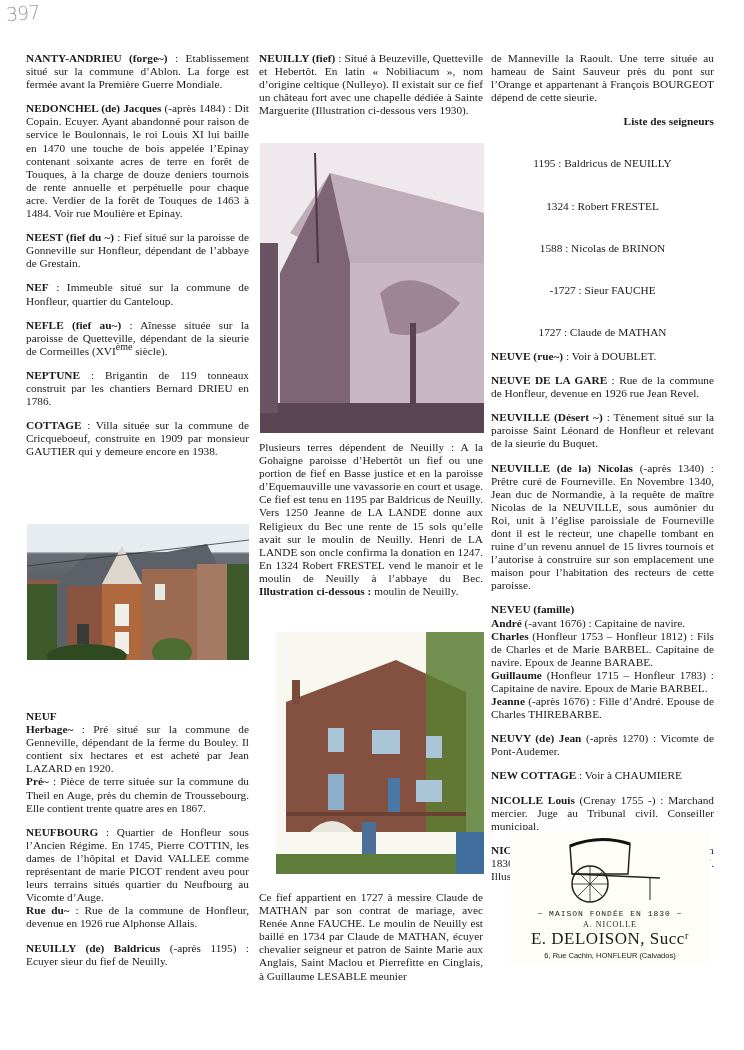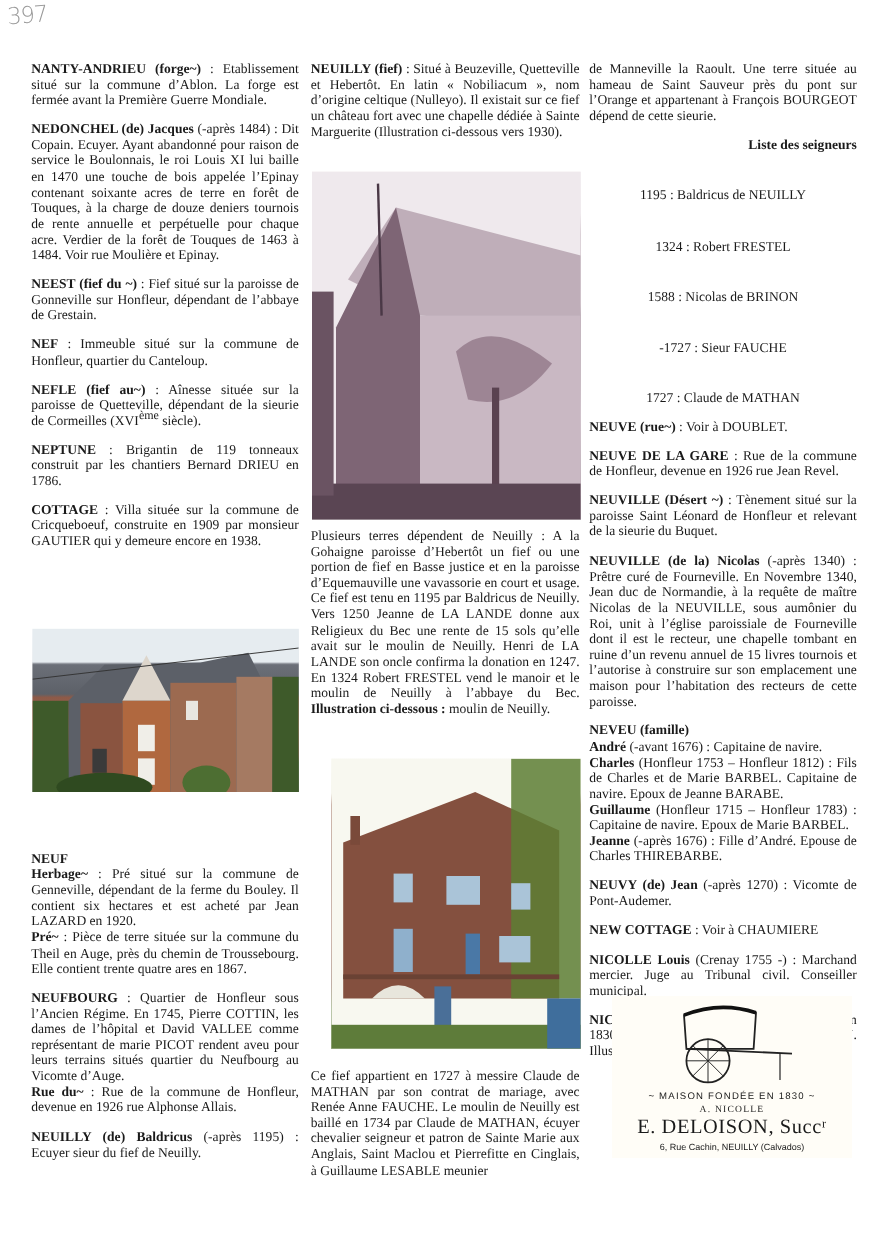--- a/index.html
+++ b/index.html
@@ -21,21 +21,21 @@
   .photo { position:absolute; overflow:hidden; }
   .ph-villa { left:27px; top:524px; width:222px; height:136px;
      background:linear-gradient(180deg,#e8eef2 0%,#dfe5ea 20%,#6b6f78 22%,#5d6168 40%,#8d5a48 42%,#a06a52 60%,#7a4e3c 78%,#3f5a2c 82%,#2e4420 100%); }
   .ph-chapel { left:260px; top:143px; width:224px; height:290px;
      background:linear-gradient(180deg,#f2eef1 0%,#ece6ea 12%,#b9a6b2 18%,#c7b6c0 38%,#6e5566 42%,#8a7382 60%,#b49fae 70%,#6b5262 88%,#4c3846 100%); }
   .ph-mill { left:276px; top:632px; width:208px; height:242px;
      background:linear-gradient(180deg,#fbfbf6 0%,#f4f4ea 12%,#8a5140 16%,#7d4a3a 40%,#8c5443 60%,#6c4030 78%,#5b7a3b 86%,#4f6e2f 100%); }
   .ph-invoice { left:510px; top:830px; width:200px; height:135px; background:#fffdf7; }
   .shape { position:absolute; }
   .inv-line { position:absolute; left:0; right:0; text-align:center; }
-  .inv1 { top:79px; font-size:8px; letter-spacing:1px; font-family:Liberation Sans, sans-serif; }
+  .inv1 { top:79px; font-size:8px; letter-spacing:1px; font-family:Liberation Mono, monospace; }
   .inv2 { top:90px; font-size:8px; letter-spacing:1px; font-family:"Liberation Serif", serif; }
   .inv3 { top:99px; font-size:17px; font-weight:normal; font-family:"Liberation Serif", serif; letter-spacing:0.5px; }
   .inv4 { top:121px; font-size:7.5px; font-family:"Liberation Sans", sans-serif; }
 </style>
 </head>
 <body>
 
 <div class="pagenum">397</div>
 
 <div class="col c1">
@@ -157,14 +157,14 @@
     <circle cx="40" cy="50" r="18" fill="none" stroke="#222" stroke-width="1.5"></circle>
     <line x1="22" y1="50" x2="58" y2="50" stroke="#222" stroke-width="0.8"></line>
     <line x1="40" y1="32" x2="40" y2="68" stroke="#222" stroke-width="0.8"></line>
     <line x1="27" y1="37" x2="53" y2="63" stroke="#222" stroke-width="0.8"></line>
     <line x1="53" y1="37" x2="27" y2="63" stroke="#222" stroke-width="0.8"></line>
     <line x1="100" y1="44" x2="100" y2="66" stroke="#222" stroke-width="1"></line>
   </svg>
   <div class="inv-line inv1">~ MAISON FONDÉE EN 1830 ~</div>
   <div class="inv-line inv2">A. NICOLLE</div>
   <div class="inv-line inv3">E. DELOISON, Succʳ</div>
-  <div class="inv-line inv4">6, Rue Cachin, NEUILLY (Calvados)</div>
+  <div class="inv-line inv4">6, Rue Cachin, HONFLEUR (Calvados)</div>
 </div>
 
 </body></html>

